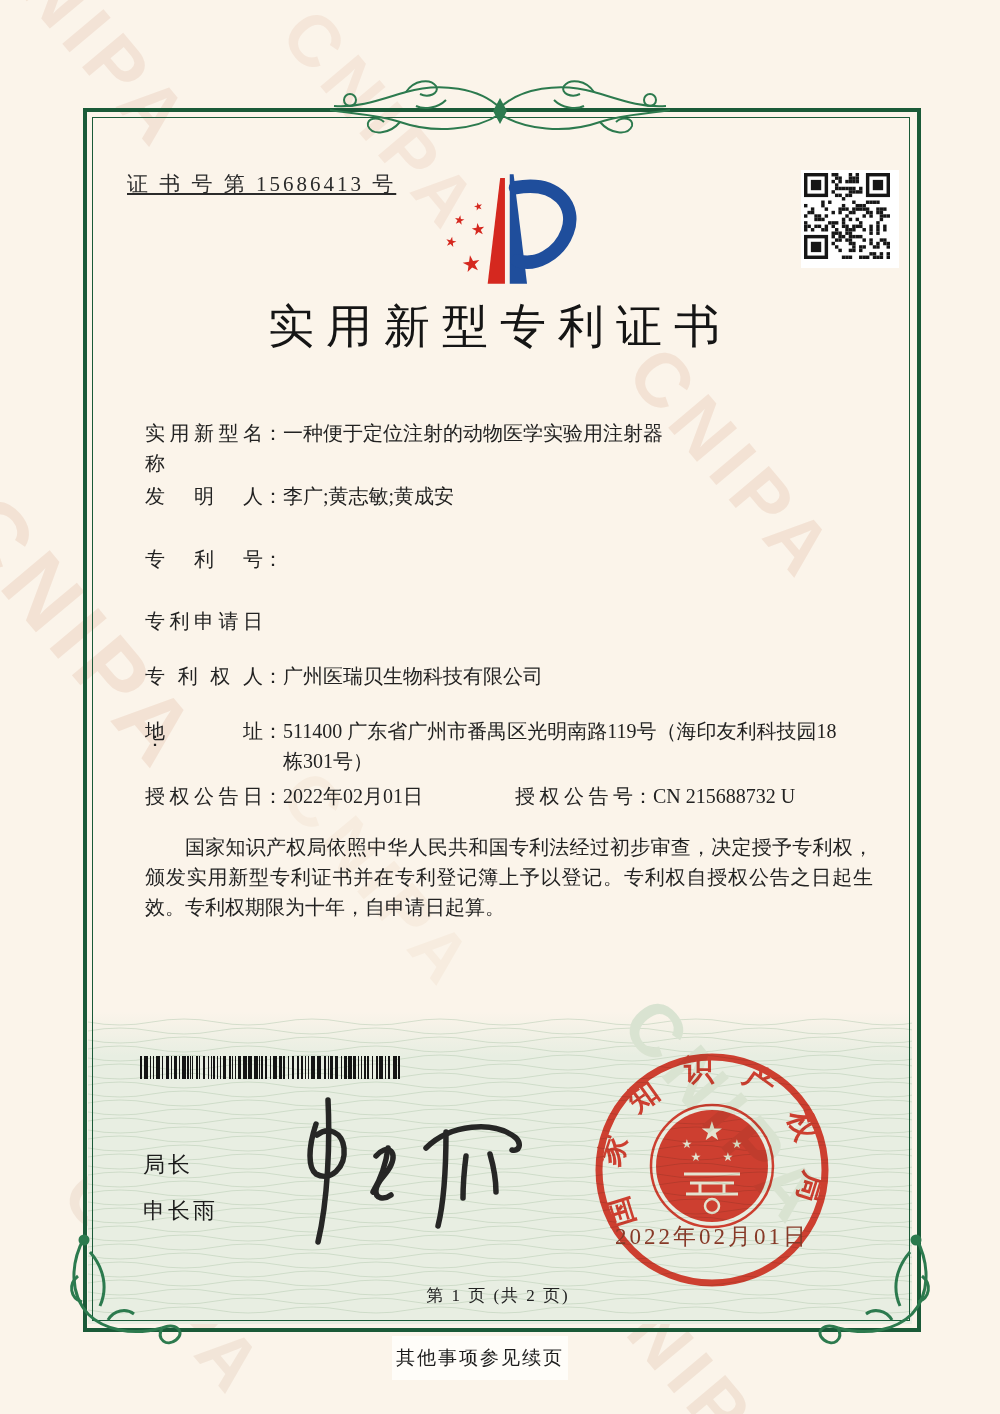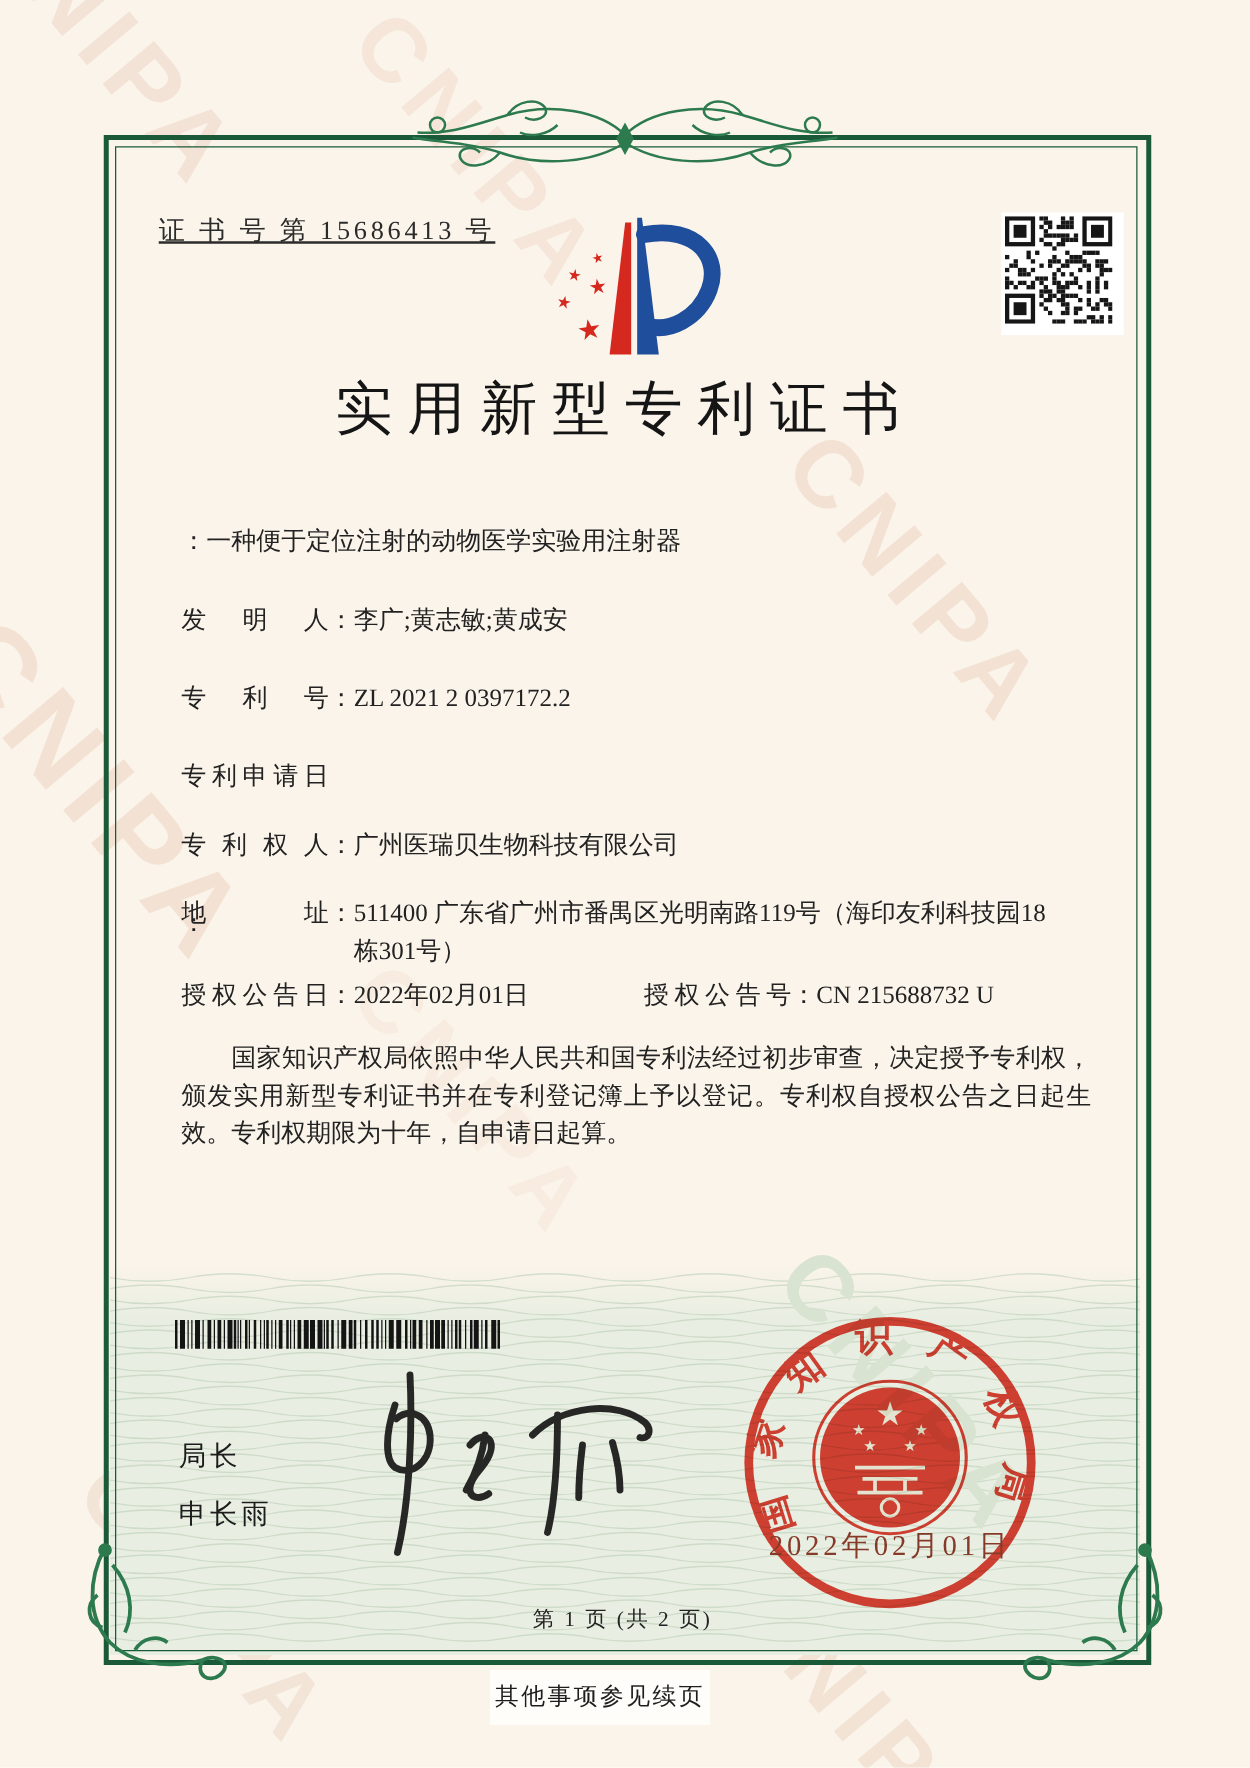--- a/index.html
+++ b/index.html
@@ -347,32 +347,32 @@
       <rect x="68.8" y="6.88" width="10.32" height="10.32" fill="#161616"></rect>
       <rect x="0" y="61.92" width="24.08" height="24.08" fill="#161616"></rect>
       <rect x="3.44" y="65.36" width="17.2" height="17.2" fill="#ffffff"></rect>
       <rect x="6.88" y="68.8" width="10.32" height="10.32" fill="#161616"></rect>
     </svg>
 </div>
 
 <div class="title">实用新型专利证书</div>
 
 <div class="field-row" style="top:418px;">
+  <span class="field-label">实用新型名称</span>
     <span class="field-colon">：</span>
     <span class="field-value">一种便于定位注射的动物医学实验用注射器</span>
 </div>
 <div class="field-row" style="top:481px;">
   <span class="field-label">发明人</span>
     <span class="field-colon">：</span>
     <span class="field-value">李广;黄志敏;黄成安</span>
 </div>
 <div class="field-row" style="top:544px;">
   <span class="field-label">专利号</span>
     <span class="field-colon">：</span>
-    <span class="field-value">ZL 2021 2 0397172.2</span>
 </div>
 <div class="field-row" style="top:606px;flex-direction:column;">
   <span class="field-label">专利申请日</span>
     <span class="field-colon">：</span>
 </div>
 <div class="field-row" style="top:661px;">
   <span class="field-label">专利权人</span>
     <span class="field-colon">：</span>
     <span class="field-value">广州医瑞贝生物科技有限公司</span>
 </div>

